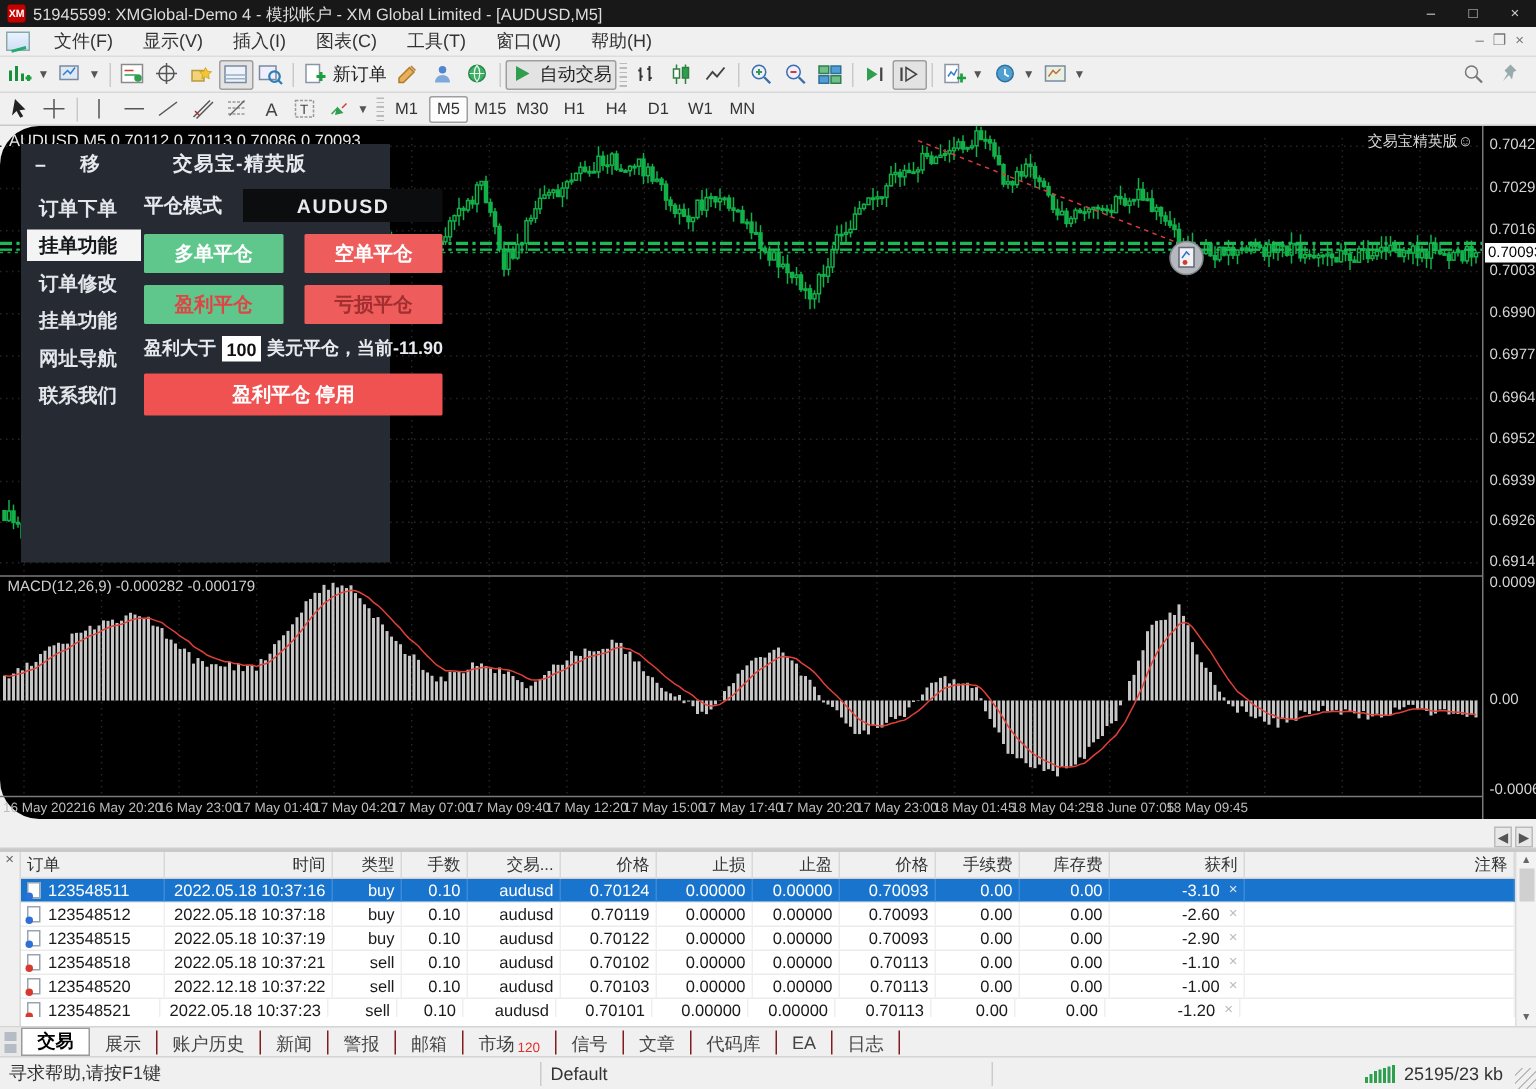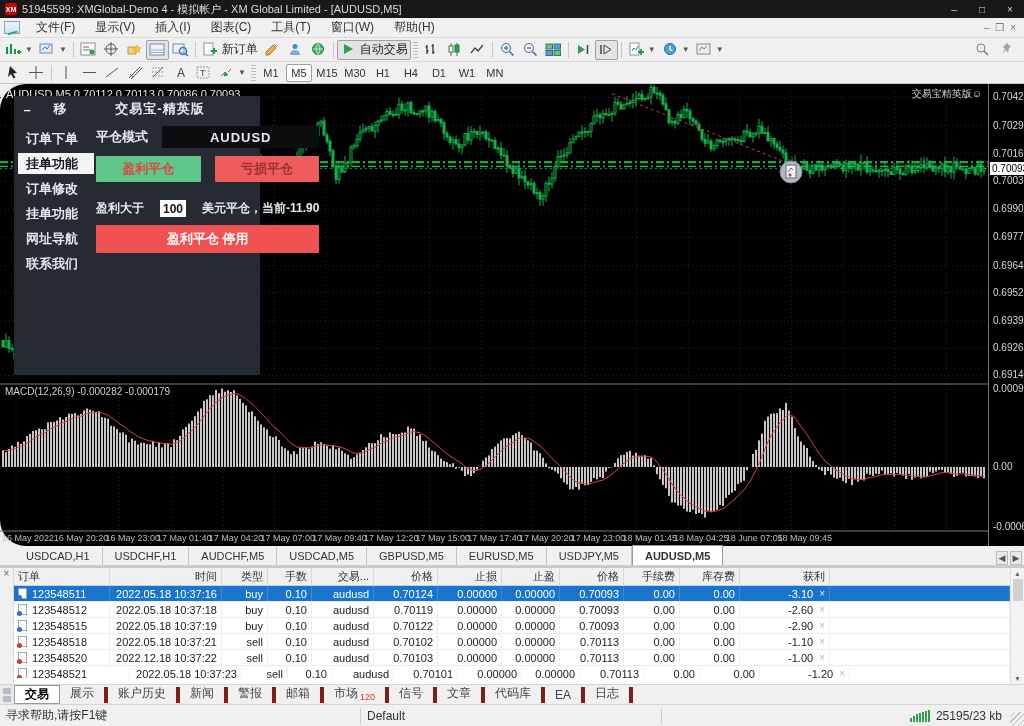--- a/index.html
+++ b/index.html
@@ -65,21 +65,21 @@
   .p-label{font-size:13px;font-weight:bold;white-space:nowrap;}
   .p-mode-value{flex:1;background:#0c0d0f;height:22px;display:flex;align-items:center;justify-content:center;font-weight:bold;font-size:13px;letter-spacing:1px;}
   .pb{border:none;height:26px;font-size:13px;font-weight:bold;flex:1;cursor:default;border-radius:1px;}
   .pb.green{background:#5fc78c;color:#fff;}
   .pb.red{background:#ef5c5c;color:#fff;}
   .pb.gray{background:#a5b0c2;color:#fdfdfd;}
   .pb.redtext{color:#e04444;}
   .pb.darktext{color:#a22f2f;}
   .pb.bigred{background:#f05252;color:#fff;height:28px;}
   .wide{width:100%;}
-  .thresh{font-size:12px;font-weight:bold;gap:16px;white-space:nowrap;margin-top:10px;}
+  .thresh{font-size:12px;font-weight:bold;gap:4px;white-space:nowrap;}
   .thresh input{width:26px;height:17px;border:none;font-size:12px;font-weight:bold;text-align:center;padding:0;background:#fff;color:#111;}
   
   .chartTabs{position:absolute;top:546px;left:0;width:1024px;height:20px;background:#f0f0f0;border-bottom:1px solid #cfcfcf;display:flex;align-items:flex-end;padding-left:14px;font-size:11px;color:#333;}
   .ctab{padding:3px 12px;border-right:1px solid #c4c4c4;display:flex;align-items:center;height:18px;}
   .ctab.active{background:#fff;border:1px solid #9a9a9a;border-bottom:none;font-weight:bold;height:20px;}
   .ctab-arrows{margin-left:auto;display:flex;gap:2px;padding-right:2px;color:#555;font-size:9px;}
   .ctab-arrows span{border:1px solid #bbb;background:#e8e8e8;width:12px;height:14px;display:flex;align-items:center;justify-content:center;}
   
   .terminal{position:absolute;top:566px;left:0;width:1024px;height:118px;background:#fff;border-top:2px solid #c9c9c9;display:flex;}
   .t-left{width:14px;background:#f0f0f0;border-right:1px solid #d8d8d8;font-size:10px;color:#666;text-align:center;}
@@ -99,21 +99,21 @@
   .doc.sell:after{background:#d63a2f;}
   .xdel{color:#b9b9b9;font-size:10px;margin-left:6px;}
   .sel .xdel{color:#dce8f7;}
   .t-scroll{width:14px;background:#f3f3f3;border-left:1px solid #ddd;display:flex;flex-direction:column;align-items:center;font-size:7px;color:#666;}
   .t-scroll .thumb{width:10px;height:22px;background:#d0d0d0;margin-top:2px;}
   .t-scroll .sup{margin-top:2px;} .t-scroll .sdn{margin-top:auto;margin-bottom:2px;}
   
   .bottomTabs{position:absolute;top:684px;left:0;width:1024px;height:20px;background:#f0f0f0;border-top:1px solid #d4d4d4;display:flex;align-items:center;font-size:12px;color:#444;padding-left:14px;}
   .bt-left{position:absolute;left:0;top:0;width:14px;height:20px;background:#e8e8e8;display:flex;flex-direction:column;align-items:center;justify-content:center;gap:2px;}
   .bt-left i{width:8px;height:6px;background:#b5bcc6;display:block;}
-  .btab{padding:1px 10px;border-right:4px solid #7f1d1d;display:flex;align-items:flex-end;height:16px;}
+  .btab{padding:1px 10px;border-right:1px solid #7f1d1d;display:flex;align-items:flex-start;height:16px;}
   .btab.active{background:#fff;border:1px solid #9a9a9a;font-weight:bold;color:#000;height:19px;align-items:center;}
   .btab .badge{color:#e03030;font-size:9px;margin-left:2px;margin-top:5px;}
   
   .statusbar{position:absolute;top:704px;left:0;width:1024px;height:22px;background:#f0f0f0;border-top:1px solid #d4d4d4;display:flex;align-items:center;font-size:12px;color:#333;}
   .st-help{padding-left:6px;width:360px;}
   .st-sep{width:1px;height:16px;background:#cccccc;}
   .st-profile{padding-left:6px;width:300px;}
   .st-right{margin-left:auto;display:flex;align-items:center;gap:6px;padding-right:22px;}
   .bars{display:flex;align-items:flex-end;gap:1px;height:12px;}
   .bars i{width:2px;background:#2e9e4f;display:block;}
@@ -1481,47 +1481,41 @@
             <div class="pnav">挂单功能</div>
             <div class="pnav">网址导航</div>
             <div class="pnav">联系我们</div>
           </div>
         <div class="p-content">
           <div class="p-row">
             <span class="p-label">平仓模式</span>
             <span class="p-mode-value">AUDUSD</span>
           </div>
           <div class="p-row">
+            <button class="pb green">多单平仓</button>
+            <button class="pb red">空单平仓</button>
+          </div>
+          <div class="p-row">
             <button class="pb green redtext">盈利平仓</button>
             <button class="pb red darktext">亏损平仓</button>
           </div>
           <div class="p-row thresh">
             <span>盈利大于</span>
             <input value="100" style="">
             <span>美元平仓，当前-11.90</span>
           </div>
           <div class="p-row">
             <button class="pb bigred wide">盈利平仓  停用</button>
           </div>
         </div>
       </div>
     </div>
   </div>
 
   <div class="chartTabs">
-    <span id="chartTabs" style="display:flex;align-items:flex-end;">
-        <span class="ctab">USDCAD,H1</span>
-        <span class="ctab">USDCHF,H1</span>
-        <span class="ctab">AUDCHF,M5</span>
-        <span class="ctab">USDCAD,M5</span>
-        <span class="ctab">GBPUSD,M5</span>
-        <span class="ctab">EURUSD,M5</span>
-        <span class="ctab">USDJPY,M5</span>
-        <span class="ctab active">AUDUSD,M5</span>
-      </span>
     <span class="ctab-arrows">
       <span>◀</span>
       <span>▶</span>
     </span>
   </div>
 
   <div class="terminal">
     <div class="t-left">
       <span>×</span>
     </div>
@@ -1532,20 +1526,21 @@
           <div class="hc" style="width: 46px;">类型</div>
           <div class="hc" style="width: 44px;">手数</div>
           <div class="hc" style="width: 62px;">交易...</div>
           <div class="hc" style="width: 64px;">价格</div>
           <div class="hc" style="width: 64px;">止损</div>
           <div class="hc" style="width: 58px;">止盈</div>
           <div class="hc" style="width: 64px;">价格</div>
           <div class="hc" style="width: 56px;">手续费</div>
           <div class="hc" style="width: 60px;">库存费</div>
           <div class="hc" style="width: 90px;">获利</div>
+          <div class="hc" style="flex: 1 1 0%;">注释</div>
         </div>
       <div class="t-rows" id="tRows">
           <div class="t-row sel">
             <div class="c left" style="width: 96px;">
               <span class="doc buy"></span>
               <span>123548511</span>
             </div>
             <div class="c" style="width: 112px;">2022.05.18 10:37:16</div>
             <div class="c" style="width: 46px;">buy</div>
             <div class="c" style="width: 44px;">0.10</div>
@@ -1625,21 +1620,21 @@
             <div class="c" style="width: 64px;">0.70103</div>
             <div class="c" style="width: 64px;">0.00000</div>
             <div class="c" style="width: 58px;">0.00000</div>
             <div class="c" style="width: 64px;">0.70113</div>
             <div class="c" style="width: 56px;">0.00</div>
             <div class="c" style="width: 60px;">0.00</div>
             <div class="c" style="width: 90px;">-1.00<span class="xdel">×</span></div>
             <div class="c" style="flex: 1 1 0%;"></div>
           </div>
           <div class="t-row">
-            <div class="c left" style="width: 116px;">
+            <div class="c left" style="width: 93px;">
               <span class="doc sell"></span>
               <span>123548521</span>
             </div>
             <div class="c" style="width: 112px;">2022.05.18 10:37:23</div>
             <div class="c" style="width: 46px;">sell</div>
             <div class="c" style="width: 44px;">0.10</div>
             <div class="c" style="width: 62px;">audusd</div>
             <div class="c" style="width: 64px;">0.70101</div>
             <div class="c" style="width: 64px;">0.00000</div>
             <div class="c" style="width: 58px;">0.00000</div>

